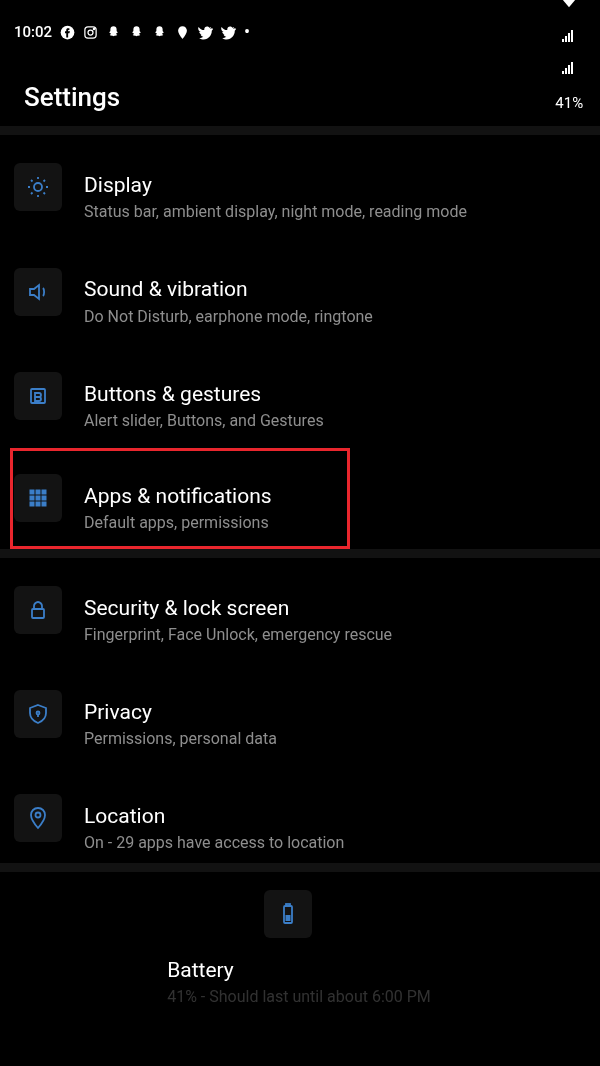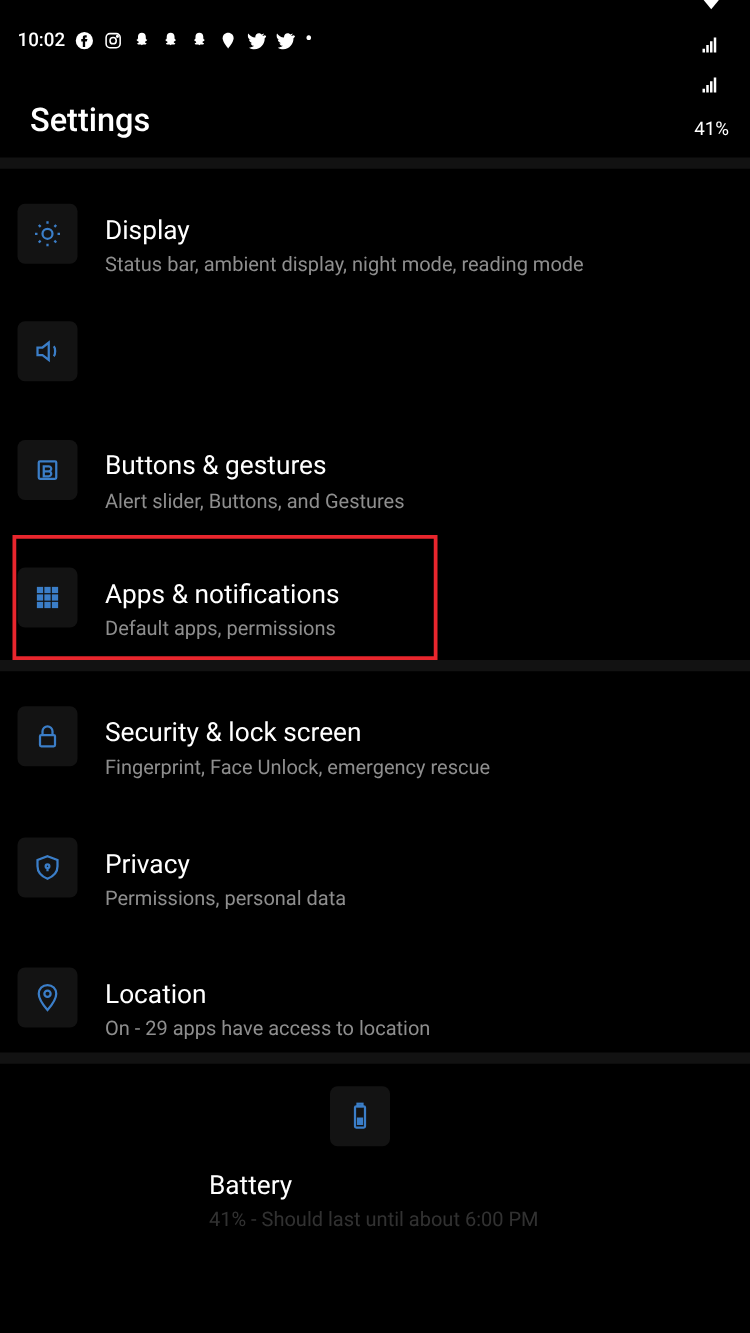--- a/index.html
+++ b/index.html
@@ -204,20 +204,24 @@
   </div>
 
 
   <div class="row">
     <div class="icon-wrap">
       <svg viewBox="0 0 24 24" fill="none" stroke-width="1.8">
           <path d="M4 9v6h4l5 4V5L8 9H4z"></path>
           <path d="M17 8c1.5 1.5 1.5 6.5 0 8"></path>
         </svg>
     </div>
+    <div class="row-text">
+      <div class="row-title">Sound &amp; vibration</div>
+      <div class="row-sub">Do Not Disturb, earphone mode, ringtone</div>
+    </div>
   </div>
 
   <div class="row">
     <div class="icon-wrap">
       <svg viewBox="0 0 24 24" fill="none" stroke-width="1.8">
           <rect x="5" y="5" width="14" height="14" rx="1"></rect>
           <path d="M9 9h4c1 0 2 1 2 2s-1 2-2 2H9V9z M9 13h4c1 0 2 1 2 2s-1 2-2 2H9v-4z"></path>
         </svg>
     </div>
     <div class="row-text">

